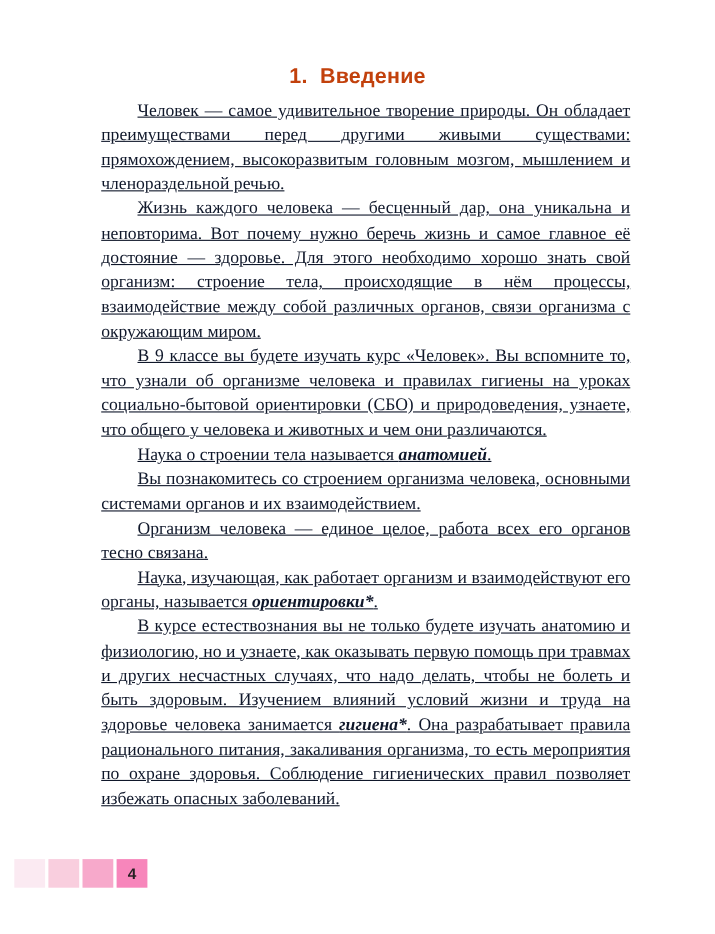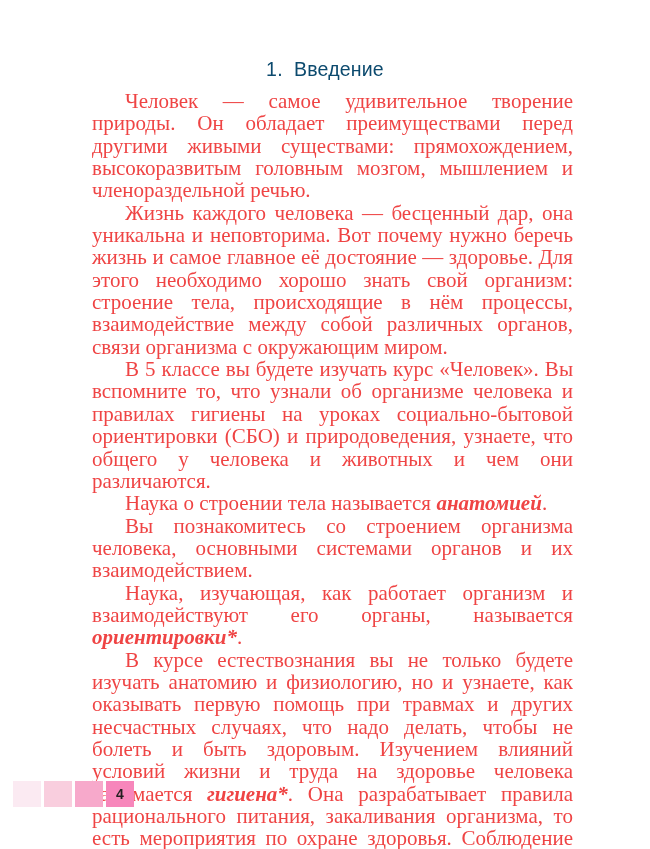--- a/index.html
+++ b/index.html
@@ -20,44 +20,45 @@
     height: 849px;
     box-sizing: border-box;
   }
   .page-title {
     position: absolute;
     left: 0;
     top: 58px;
     width: 650px;
     text-align: center;
     font-family: "Liberation Sans", "DejaVu Sans", sans-serif;
-    font-weight: normal;
+    font-weight: bold;
     font-size: 19.5px;
     letter-spacing: 0.2px;
-    color: #0c4a6e;
+    color: #c2410c;
     white-space: pre;
   }
   .body-col {
     position: absolute;
     left: 92px;
     top: 90px;
     width: 481px;
   }
   p.para {
     margin: 0;
     padding: 0;
     text-align: justify;
     text-justify: inter-word;
     text-indent: 33px;
-    font-size: 21px;
+    font-size: 16px;
     line-height: 22.35px;
-    color: #ef4444;
+    color: #0f172a;
     -webkit-hyphens: none;
     hyphens: none;
     word-spacing: 0.1px;
+    text-decoration: underline;
   }
   p.para:last-child {
     text-align: justify;
   }
   .term {
     font-weight: bold;
     font-style: italic;
   }
   
   .footer-strip {
@@ -101,26 +102,27 @@
 <div class="page">
 
   <div class="page-title">1.  Введение</div>
 
   <div class="body-col">
 
     <p class="para">Человек — самое удивительное творение природы. Он обладает преимуществами перед другими живыми существами: прямохождением, высокоразвитым головным мозгом, мышлением и членораздельной речью.</p>
 
     <p class="para">Жизнь каждого человека — бесценный дар, она уникальна и неповторима. Вот почему нужно беречь жизнь и самое главное её достояние — здоровье. Для этого необходимо хорошо знать свой организм: строение тела, происходящие в нём процессы, взаимодействие между собой различных органов, связи организма с окружающим миром.</p>
 
-    <p class="para">В 5 классе вы будете изучать курс «Человек». Вы вспомните то, что узнали об организме человека и правилах гигиены на уроках социально-бытовой ориентировки (СБО) и природоведения, узнаете, что общего у человека и животных и чем они различаются.</p>
+    <p class="para">В 9 классе вы будете изучать курс «Человек». Вы вспомните то, что узнали об организме человека и правилах гигиены на уроках социально-бытовой ориентировки (СБО) и природоведения, узнаете, что общего у человека и животных и чем они различаются.</p>
 
     <p class="para"><span>Наука о строении тела называется </span><span class="term">анатомией</span><span>.</span></p>
 
     <p class="para">Вы познакомитесь со строением организма человека, основными системами органов и их взаимодействием.</p>
 
+    <p class="para">Организм человека — единое целое, работа всех его органов тесно связана.</p>
 
     <p class="para"><span>Наука, изучающая, как работает организм и взаимодействуют его органы, называется </span><span class="term">ориентировки*</span><span>.</span></p>
 
     <p class="para"><span>В курсе естествознания вы не только будете изучать анатомию и физиологию, но и узнаете, как оказывать первую помощь при травмах и других несчастных случаях, что надо делать, чтобы не болеть и быть здоровым. Изучением влияний условий жизни и труда на здоровье человека занимается </span><span class="term">гигиена*</span><span>. Она разрабатывает правила рационального питания, закаливания организма, то есть мероприятия по охране здоровья. Соблюдение гигиенических правил позволяет избежать опасных заболеваний.</span></p>
 
   </div>
 
   <div class="footer-strip">
     <div class="pg-sq s1"></div>
     <div class="pg-sq s2"></div>

